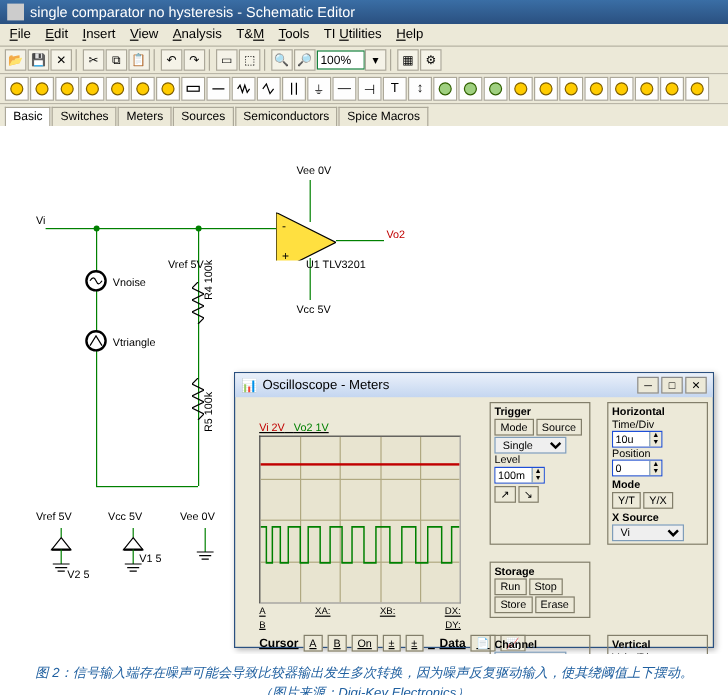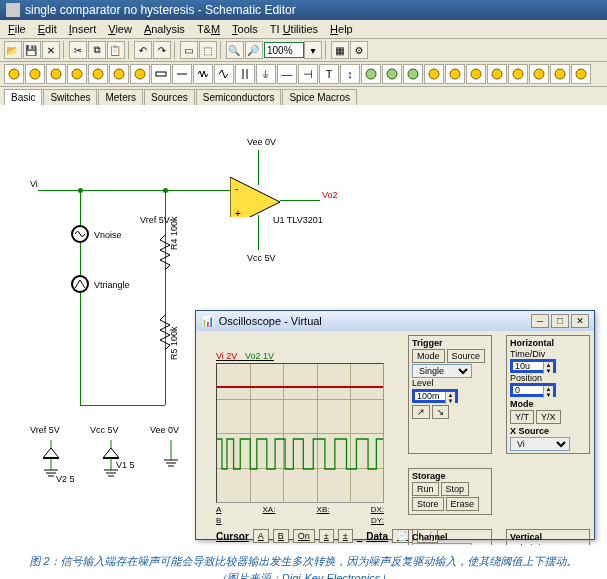--- a/index.html
+++ b/index.html
@@ -233,21 +233,21 @@
   }
   .small-input {
     border: 1px solid #7f9db9;
     font-size: 9px;
     width: 38px;
     height: 14px;
     padding: 0 2px;
   }
   .spinner {
     display: inline-flex;
-    border: 3px solid #1d4ed8;
+    border: 1px solid #1d4ed8;
     height: 14px;
   }
   .spinner input {
     border: none;
     width: 30px;
     font-size: 9px;
     padding: 0 2px;
   }
   .spinner .spin-btns {
     display: flex;
@@ -497,21 +497,21 @@
   </div>
   <div style="position:absolute; left:160px; top:210px; width:10px; height:35px;">
     <svg width="10" height="35">
         <polyline points="5,0 0,5 10,10 0,15 10,20 0,25 10,30 5,35" fill="none" stroke="#000"></polyline>
       </svg>
   </div>
 
   <div class="schematic-label" style="left:247px; top:32px;">Vee 0V</div>
   <div class="schematic-label" style="left:30px; top:74px;">Vi</div>
   <div class="schematic-label" style="left:322px; top:85px; color:#c00000;">Vo2</div>
-  <div class="schematic-label" style="left:273px; top:110px;">U1 TLV3201</div>
+  <div class="schematic-label" style="left:255px; top:110px;">U1 TLV3201</div>
   <div class="schematic-label" style="left:247px; top:148px;">Vcc 5V</div>
   <div class="schematic-label" style="left:94px; top:125px;">Vnoise</div>
   <div class="schematic-label" style="left:94px; top:175px;">Vtriangle</div>
   <div class="schematic-label" style="left:140px; top:110px;">Vref 5V</div>
   <div class="schematic-label" style="left:174px; top:140px; transform:rotate(-90deg); transform-origin:left;">R4 100k</div>
   <div class="schematic-label" style="left:174px; top:250px; transform:rotate(-90deg); transform-origin:left;">R5 100k</div>
 
   <div class="schematic-label" style="left:30px; top:320px;">Vref 5V</div>
   <div class="schematic-label" style="left:90px; top:320px;">Vcc 5V</div>
   <div class="schematic-label" style="left:150px; top:320px;">Vee 0V</div>
@@ -547,21 +547,21 @@
       <line x1="15" y1="0" x2="15" y2="20" stroke="#008000"></line>
       <line x1="8" y1="20" x2="22" y2="20" stroke="#000"></line>
       <line x1="10" y1="23" x2="20" y2="23" stroke="#000"></line>
       <line x1="12" y1="26" x2="18" y2="26" stroke="#000"></line>
     </svg>
   </div>
 
   <div class="scope-window">
     <div class="scope-title">
       <span>📊</span>
-      <span style="margin-left:4px;">Oscilloscope - Virtual</span>
+      <span style="margin-left:4px;">Oscilloscope - Meters</span>
       <div class="win-icons">
         <span class="win-btn">─</span>
         <span class="win-btn">□</span>
         <span class="win-btn">✕</span>
       </div>
     </div>
     <div class="scope-body">
       <div class="scope-plot">
         <div class="plot-header">
           <span style="color:#c00000">Vi 2V</span>

